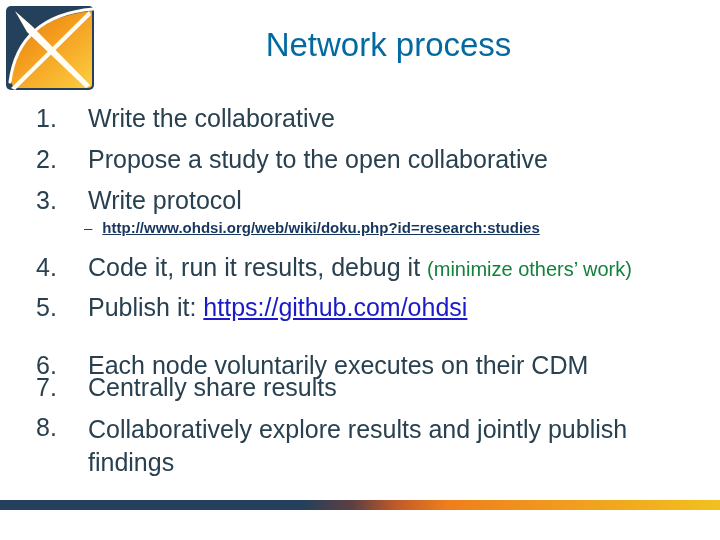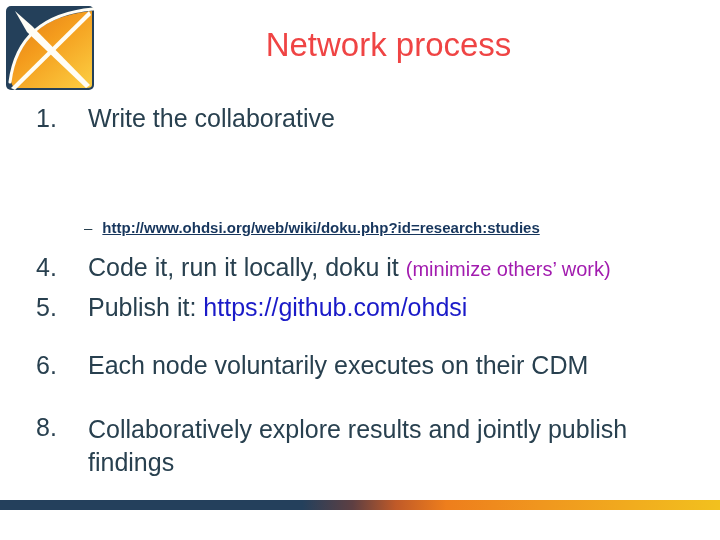--- a/index.html
+++ b/index.html
@@ -15,60 +15,61 @@
   .logo {
     position: absolute; left: 6px; top: 6px;
     width: 88px; height: 84px;
   }
 
   .title {
     position: absolute; left: 0; top: 26px; width: 720px;
     text-align: center;
     padding-left: 57px; box-sizing: border-box;
     font-size: 33px; font-weight: 400;
-    color: #ef4444;
+    color: #0369a1;
     letter-spacing: 0px;
     white-space: nowrap;
   }
 
   .row {
     position: absolute; left: 36px;
     color: #28404f;
     font-size: 25px;
     white-space: nowrap;
   }
   .row .num {
     display: inline-block; width: 52px;
     color: #28404f;
   }
   .row .txt { color: #28404f; }
 
   .row-wrap { white-space: normal; width: 600px; line-height: 33px; }
 
   .note {
     font-size: 20px;
-    color: #a21caf;
+    color: #15803d;
     text-align: right;
   }
 
   .sub-bullet {
     position: absolute; left: 84px; top: 219px;
     font-size: 15px; font-weight: 700;
     color: #28404f;
     white-space: nowrap;
   }
   .sub-bullet .dash { margin-right: 10px; font-weight: 400; }
   .link-dark {
     color: #17365d;
     text-decoration: underline;
     cursor: pointer;
     text-align: center;
   }
   .link-blue {
     color: #1a1ac8;
+    text-decoration: underline;
     cursor: pointer;
     font-weight: 400;
   }
 
   .footer-bar {
     position: absolute; left: 0; top: 500px;
     width: 720px; height: 10px;
     background: linear-gradient(90deg,
       #24405c 0%, #24405c 42%,
       #5e3f42 49%,
@@ -96,33 +97,42 @@
     <path d="M4,76 C9,37 32,8 87,3" fill="none" stroke="#fffdf5" stroke-width="3" stroke-linecap="round"></path>
     <path d="M9,5 L26,20 L84,79 L80,82 L21,26 Z" fill="#fffdf5"></path>
     <path d="M5,82 L83,5 L85,9 L9,84 Z" fill="#fffdf5"></path>
   </svg>
 
   <div class="title">Network process</div>
 
   <div class="row" style="top:104px">
     <span class="num">1.</span><span class="txt">Write the collaborative</span>
   </div>
+  <div class="row" style="top:145px">
+    <span class="num">2.</span><span class="txt">Propose a study to the open collaborative</span>
+  </div>
+  <div class="row" style="top:186px">
+    <span class="num">3.</span><span class="txt">Write protocol</span>
+  </div>
 
   <div class="sub-bullet">
     <span class="dash">–</span><span class="link-dark">http://www.ohdsi.org/web/wiki/doku.php?id=research:studies</span>
   </div>
 
   <div class="row" style="top:253px">
-    <span class="num">4.</span><span class="txt">Code it, run it locally, doku it </span><span class="note">(minimize others’ work)</span>
+    <span class="num">4.</span><span class="txt">Code it, run it results, debug it </span><span class="note">(minimize others’ work)</span>
   </div>
   <div class="row" style="top:293px">
     <span class="num">5.</span><span class="txt">Publish it: </span><span class="link-blue">https://github.com/ohdsi</span>
   </div>
   <div class="row" style="top:351px">
     <span class="num">6.</span><span class="txt">Each node voluntarily executes on their CDM</span>
+  </div>
+  <div class="row" style="top:373px">
+    <span class="num">7.</span><span class="txt">Centrally share results</span>
   </div>
   <div class="row" style="top:413px">
     <span class="num" style="float:left">8.</span>
     <div class="row-wrap" style="margin-left:52px">Collaboratively explore results and jointly publish findings</div>
   </div>
 
   <div class="footer-bar"></div>
 
 </div>
 

